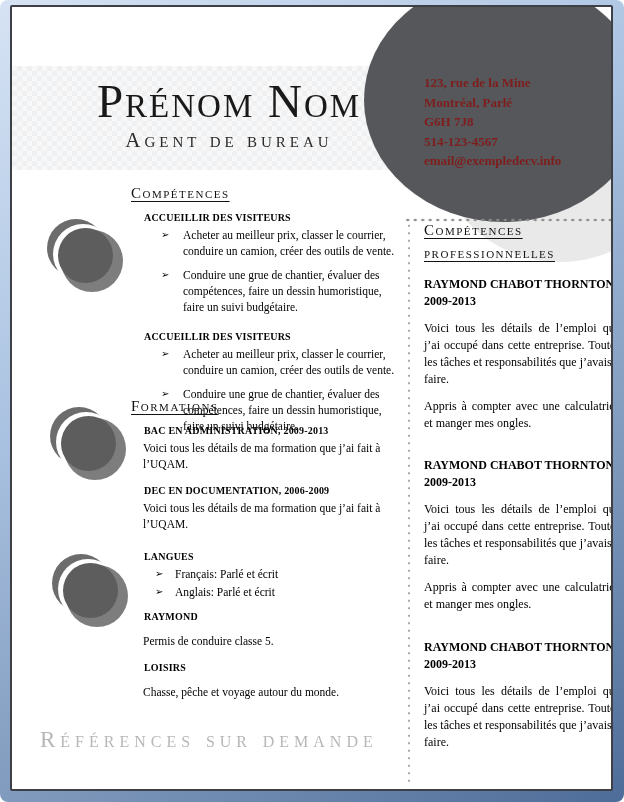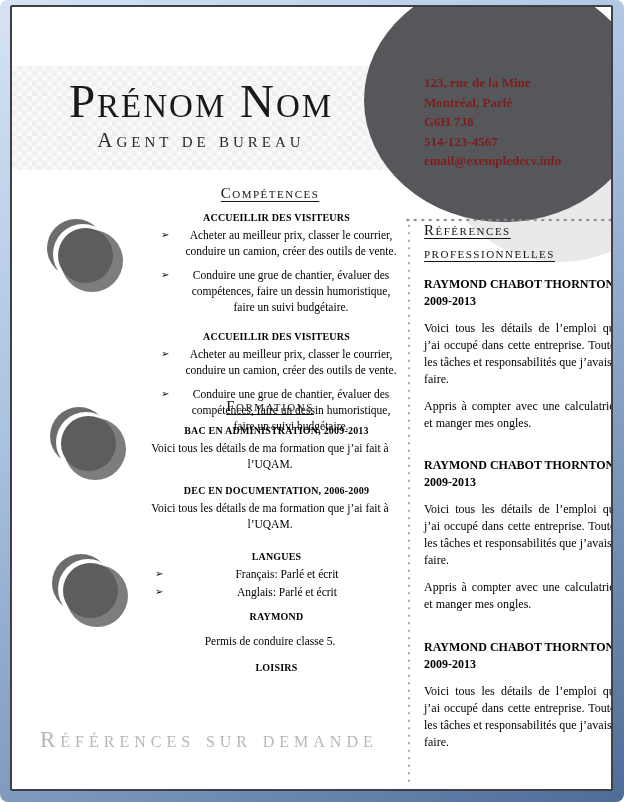--- a/index.html
+++ b/index.html
@@ -10,21 +10,21 @@
   .frame{position:absolute;left:10px;top:5px;right:11px;bottom:11px;
          background:#ffffff;border:2px solid #3e4046;border-radius:2px;overflow:hidden;}
   
   .banner{position:absolute;left:0;right:0;top:59px;height:104px;
           background-image:conic-gradient(#eff0f2 25%,#f8f8f9 25% 50%,#eff0f2 50% 75%,#f8f8f9 75%);
           background-size:10px 10px;z-index:1;}
   .light-circle{position:absolute;left:423px;top:11px;width:250px;height:244px;border-radius:50%;
                 background:#e9e9ea;z-index:2;}
   .dark-circle{position:absolute;left:352px;top:-29px;width:280px;height:244px;border-radius:50%;
                background:#56575a;z-index:3;}
-  .name-block{position:absolute;left:0;top:70px;width:378px;text-align:center;z-index:4;}
+  .name-block{position:absolute;left:0;top:70px;width:378px;text-align:center;z-index:4;padding-left:28px;}
   .name{font-size:47px;font-variant:small-caps;letter-spacing:2px;color:#191919;
         line-height:1.05;margin:0;font-weight:normal;}
   .subtitle{font-size:21px;font-variant:small-caps;letter-spacing:4px;color:#2a2a2a;
             line-height:1.2;margin:2px 0 0 0;font-weight:normal;}
   .contact{position:absolute;left:412px;top:66px;width:196px;z-index:5;
            color:#7f1d1d;font-weight:bold;font-size:13px;line-height:19.5px;}
   
   .dot-h{position:absolute;left:392px;top:211px;width:226px;height:4px;z-index:4;
          background-image:radial-gradient(circle,#8b8b8b 1.4px,transparent 1.6px);
          background-size:7.5px 4px;background-position:0 50%;background-repeat:repeat-x;}
@@ -35,21 +35,21 @@
   .deco{position:absolute;width:80px;height:80px;z-index:2;}
   .deco .c{position:absolute;border-radius:50%;}
   .deco .c1{left:2px;top:4px;width:58px;height:58px;background:#6c6c6c;}
   .deco .c2{left:8px;top:9px;width:60px;height:60px;background:#ffffff;}
   .deco .c3{left:16px;top:15px;width:62px;height:62px;background:#7d7d7d;}
   .deco .c4{left:13px;top:13px;width:55px;height:55px;background:#5d5d5e;}
   .deco-1{left:33px;top:208px;}
   .deco-2{left:36px;top:396px;}
   .deco-3{left:38px;top:543px;}
   
-  .sec{position:absolute;left:119px;width:278px;z-index:5;color:#000;text-align:center;}
+  .sec{position:absolute;left:119px;width:278px;z-index:5;color:#000;}
   .sec-competences{top:178px;}
   .sec-formations{top:391px;}
   .sec-infos{top:544px;}
   .sec-head{font-size:15px;font-variant:small-caps;letter-spacing:1.5px;color:#121212;
             text-decoration:underline;text-underline-offset:3px;text-decoration-thickness:1px;
             margin:0 0 10px 0;font-weight:normal;}
   .sub-head{font-size:10px;font-weight:bold;letter-spacing:.2px;margin:0 0 5px 13px;}
   .bullet{position:relative;padding-left:52px;padding-right:10px;font-size:11.5px;
           line-height:1.36;margin-bottom:9px;}
   .bullet .mk{position:absolute;left:30px;top:0;font-size:10px;
@@ -170,25 +170,26 @@
         </div>
       </div>
 
       <div class="info-blk">
         <h4 class="sub-head">RAYMOND</h4>
         <p class="body-txt">Permis de conduire classe 5.</p>
       </div>
 
       <div class="info-blk">
         <h4 class="sub-head">LOISIRS</h4>
+        <p class="body-txt">Chasse, pêche et voyage autour du monde.</p>
       </div>
     </div>
 
     <div class="right-col">
-      <h3 class="sec-head">Références professionnelles</h3>
+      <h3 class="sec-head">Compétences professionnelles</h3>
 
       <div class="xp">
         <p class="xp-title"><span>RAYMOND CHABOT THORNTON,</span><br>
         <span>2009-2013</span></p>
         <p>Voici tous les détails de l’emploi que j’ai occupé dans cette entreprise. Toutes les tâches et responsabilités que j’avais à faire.</p>
         <p>Appris à compter avec une calculatrice et manger mes ongles.</p>
       </div>
 
       <div class="xp">
         <p class="xp-title"><span>RAYMOND CHABOT THORNTON,</span><br>

